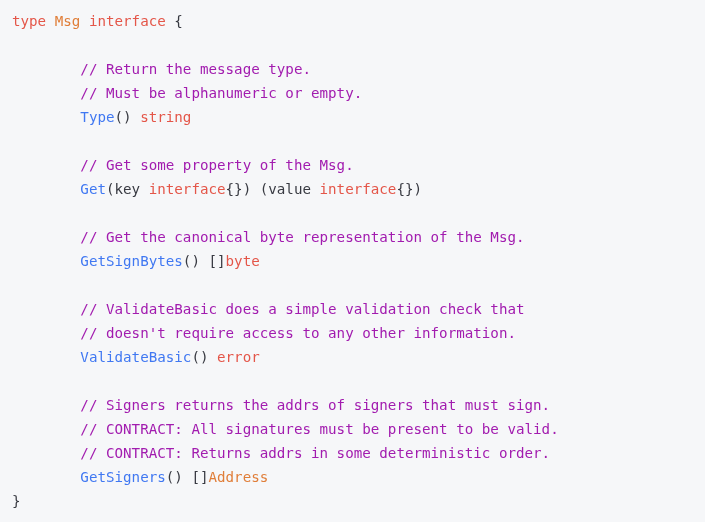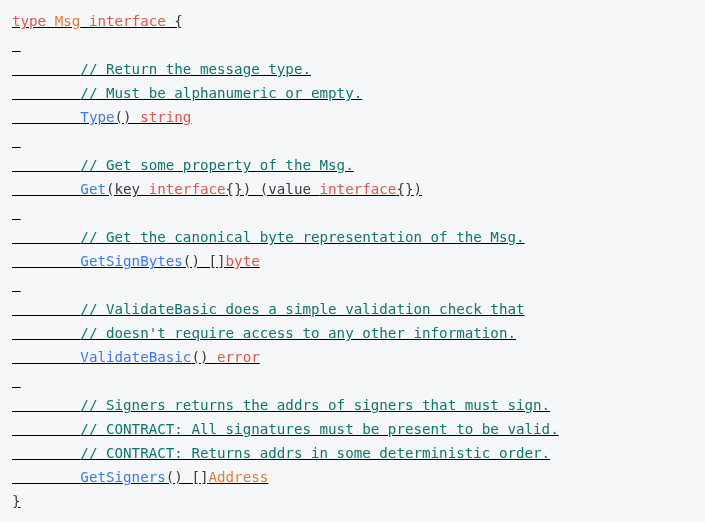--- a/index.html
+++ b/index.html
@@ -12,21 +12,20 @@
     background: #f6f7f9;
     font-family: "DejaVu Sans Mono", "Liberation Mono", monospace;
     overflow: hidden;
   }
   #code-block {
     box-sizing: border-box;
     width: 705px;
     height: 522px;
     background: #f6f7f9;
     padding: 9px 0 12px 0;
-    text-decoration: underline;
   }
   pre.code {
     margin: 0;
     padding: 0;
     font-family: "DejaVu Sans Mono", "Liberation Mono", monospace;
     font-size: 14.2px;
     line-height: 24px;
     white-space: pre;
     tab-size: 8;
   }
@@ -35,21 +34,21 @@
     height: 24px;
     padding-left: 12px;
     white-space: pre;
   }
   .tok { white-space: pre; }
   
   .t-plain   { color: #383a42; }
   .t-keyword { color: #e45649; }
   .t-type    { color: #e07e39; }
   .t-func    { color: #4078f2; }
-  .t-comment { color: #0f766e; }
+  .t-comment { color: #a21caf; }
   .t-punct   { color: #383a42; }
 </style>
 </head>
 <body>
 
 <div id="code-block">
   <pre class="code" id="code-lines"><span class="line"><span class="tok t-keyword">type</span><span class="tok t-plain"> </span><span class="tok t-type">Msg</span><span class="tok t-plain"> </span><span class="tok t-keyword">interface</span><span class="tok t-punct"> {</span></span><span class="line">&nbsp;</span><span class="line"><span class="tok t-plain">        </span><span class="tok t-comment">// Return the message type.</span></span><span class="line"><span class="tok t-plain">        </span><span class="tok t-comment">// Must be alphanumeric or empty.</span></span><span class="line"><span class="tok t-plain">        </span><span class="tok t-func">Type</span><span class="tok t-punct">() </span><span class="tok t-keyword">string</span></span><span class="line">&nbsp;</span><span class="line"><span class="tok t-plain">        </span><span class="tok t-comment">// Get some property of the Msg.</span></span><span class="line"><span class="tok t-plain">        </span><span class="tok t-func">Get</span><span class="tok t-punct">(key </span><span class="tok t-keyword">interface</span><span class="tok t-punct">{}) (value </span><span class="tok t-keyword">interface</span><span class="tok t-punct">{})</span></span><span class="line">&nbsp;</span><span class="line"><span class="tok t-plain">        </span><span class="tok t-comment">// Get the canonical byte representation of the Msg.</span></span><span class="line"><span class="tok t-plain">        </span><span class="tok t-func">GetSignBytes</span><span class="tok t-punct">() []</span><span class="tok t-keyword">byte</span></span><span class="line">&nbsp;</span><span class="line"><span class="tok t-plain">        </span><span class="tok t-comment">// ValidateBasic does a simple validation check that</span></span><span class="line"><span class="tok t-plain">        </span><span class="tok t-comment">// doesn't require access to any other information.</span></span><span class="line"><span class="tok t-plain">        </span><span class="tok t-func">ValidateBasic</span><span class="tok t-punct">() </span><span class="tok t-keyword">error</span></span><span class="line">&nbsp;</span><span class="line"><span class="tok t-plain">        </span><span class="tok t-comment">// Signers returns the addrs of signers that must sign.</span></span><span class="line"><span class="tok t-plain">        </span><span class="tok t-comment">// CONTRACT: All signatures must be present to be valid.</span></span><span class="line"><span class="tok t-plain">        </span><span class="tok t-comment">// CONTRACT: Returns addrs in some deterministic order.</span></span><span class="line"><span class="tok t-plain">        </span><span class="tok t-func">GetSigners</span><span class="tok t-punct">() []</span><span class="tok t-type">Address</span></span><span class="line"><span class="tok t-punct">}</span></span></pre>
 </div>
 
 </body></html>

